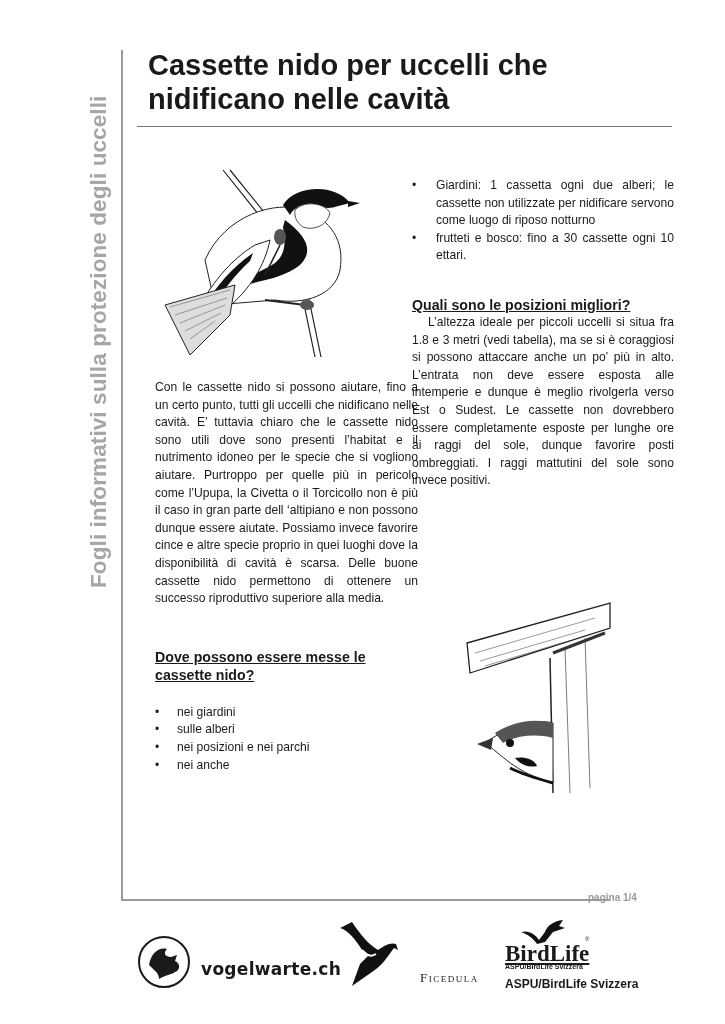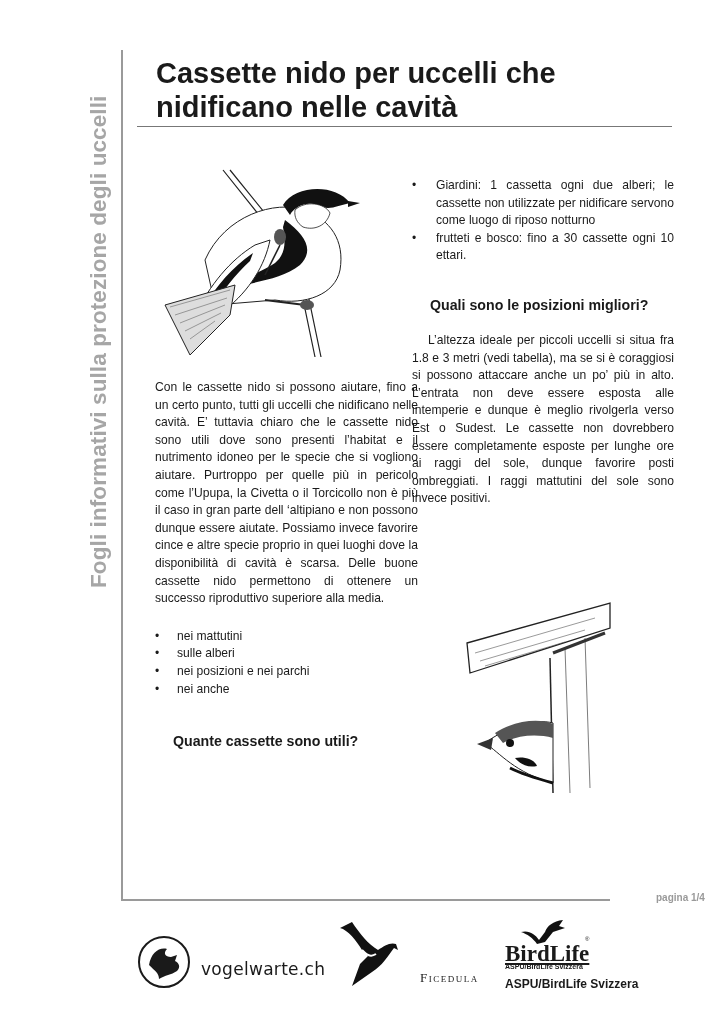--- a/index.html
+++ b/index.html
@@ -3,35 +3,35 @@
 <meta charset="utf-8">
 <style>
   html, body { margin:0; padding:0; background:#ffffff; }
   body { width:725px; height:1024px; position:relative; overflow:hidden;
          font-family:"Liberation Sans", sans-serif; color:#1a1a1a; }
   .side-title { position:absolute; left:86px; top:588px; transform-origin:0 0;
                 transform:rotate(-90deg); white-space:nowrap;
                 font-size:22.5px; font-weight:bold; color:#a6a6a6; letter-spacing:0.1px; }
   .frame-v { position:absolute; left:121px; top:50px; width:2px; height:851px; background:#9a9a9a; }
   .frame-h { position:absolute; left:121px; top:899px; width:489px; height:2px; background:#9a9a9a; }
-  .page-num { position:absolute; left:656px; top:892px; font-size:10px; font-weight:bold; color:#9a9a9a; }
-  .title { position:absolute; left:148px; top:48px; width:540px; margin:8px;
+  .page-num { position:absolute; left:588px; top:892px; font-size:10px; font-weight:bold; color:#9a9a9a; }
+  .title { position:absolute; left:148px; top:48px; width:540px; margin:0;
            font-size:29px; line-height:34px; font-weight:bold; color:#1a1a1a; }
   .title-rule { position:absolute; left:137px; top:126px; width:535px; height:1px; background:#777; }
   .body { font-size:12.1px; line-height:17.6px; text-align:justify; margin:0; color:#1a1a1a; }
-  .h2 { font-size:14.2px; line-height:18px; font-weight:bold; margin:18px; color:#1a1a1a; }
+  .h2 { font-size:14.2px; line-height:18px; font-weight:bold; margin:0; color:#1a1a1a;text-decoration:underline; }
   .col { position:absolute; }
   ul.bul { list-style:none; padding:0; margin:0; }
   ul.bul li { position:relative; padding-left:22px; font-size:12.1px; line-height:17.6px; }
   ul.bul li .dot { position:absolute; left:0; top:0; }
   ul.bul2 li { padding-left:24px; text-align:justify; }
   .indent { text-indent:16px; }
   .illus { position:absolute; }
   .logo { position:absolute; }
-  .vw-text { font-family:"DejaVu Sans", sans-serif; font-size:17px; font-weight:normal; color:#1a1a1a; letter-spacing:0.3px; }
+  .vw-text { font-family:"DejaVu Sans", sans-serif; font-size:17px; font-weight:bold; color:#1a1a1a; letter-spacing:0.3px; }
   .fic-text { font-family:"Liberation Serif", serif; font-size:13px; letter-spacing:1.5px; color:#1a1a1a; font-variant:small-caps;margin-left:36px; }
   .bl-text { font-family:"Liberation Serif", serif; font-size:23px; font-weight:bold; color:#1a1a1a; }
   .bl-sub { font-size:7px; font-weight:bold; color:#1a1a1a; }
   .bl-org { font-size:12px; font-weight:bold; color:#1a1a1a; }
 </style>
 </head>
 <body>
 
 <div class="side-title">Fogli informativi sulla protezione degli uccelli</div>
 
@@ -66,28 +66,28 @@
   <path d="M110 135 L150 140" stroke="#222" stroke-width="2"></path>
   <ellipse cx="152" cy="140" rx="7" ry="5" fill="#555"></ellipse>
 
   <path d="M125 80 L110 110" stroke="#222" stroke-width="1.6"></path>
   <ellipse cx="125" cy="72" rx="6" ry="8" fill="#555"></ellipse>
 </svg>
 
 <div class="col" style="left:155px; top:379px; width:263px;">
   <p class="body">Con le cassette nido si possono aiutare, fino a un certo punto, tutti gli uccelli che nidificano nelle cavità. E’ tuttavia chiaro che le cassette nido sono utili dove sono presenti l’habitat e il nutrimento idoneo per le specie che si vogliono aiutare. Purtroppo per quelle più in pericolo come l’Upupa, la Civetta o il Torcicollo non è più il caso in gran parte dell ‘altipiano e non possono dunque essere aiutate. Possiamo invece favorire cince e altre specie proprio in quei luoghi dove la disponibilità di cavità è scarsa. Delle buone cassette nido permettono di ottenere un successo riproduttivo superiore alla media.</p>
 
+  <h2 class="h2" style="margin-top:40px;">Dove possono essere messe le cassette nido?</h2>
   <ul class="bul" style="margin-top:20px;">
-    <li><span class="dot">•</span><span>nei mattutini</span></li>
+    <li><span class="dot">•</span><span>nei giardini</span></li>
     <li><span class="dot">•</span><span>sulle alberi</span></li>
     <li><span class="dot">•</span><span>nei posizioni e nei parchi</span></li>
     <li><span class="dot">•</span><span>nei anche</span></li>
   </ul>
 
-  <h2 class="h2" style="margin-top:34px;">Quante cassette sono utili?</h2>
 </div>
 
 <div class="col" style="left:412px; top:177px; width:262px;">
   <ul class="bul bul2">
     <li><span class="dot">•</span><span>Giardini: 1 cassetta ogni due alberi; le cassette non utilizzate per nidificare servono come luogo di riposo notturno</span></li>
     <li><span class="dot">•</span><span>frutteti e bosco: fino a 30 cassette ogni 10 ettari.</span></li>
   </ul>
 
   <h2 class="h2" style="margin-top:31px;">Quali sono le posizioni migliori?</h2>
   <p class="body indent">L’altezza ideale per piccoli uccelli si situa fra 1.8 e 3 metri (vedi tabella), ma se si è coraggiosi si possono attaccare anche un po’ più in alto. L’entrata non deve essere esposta alle intemperie e dunque è meglio rivolgerla verso Est o Sudest. Le cassette non dovrebbero essere completamente esposte per lunghe ore ai raggi del sole, dunque favorire posti ombreggiati. I raggi mattutini del sole sono invece positivi.</p>

